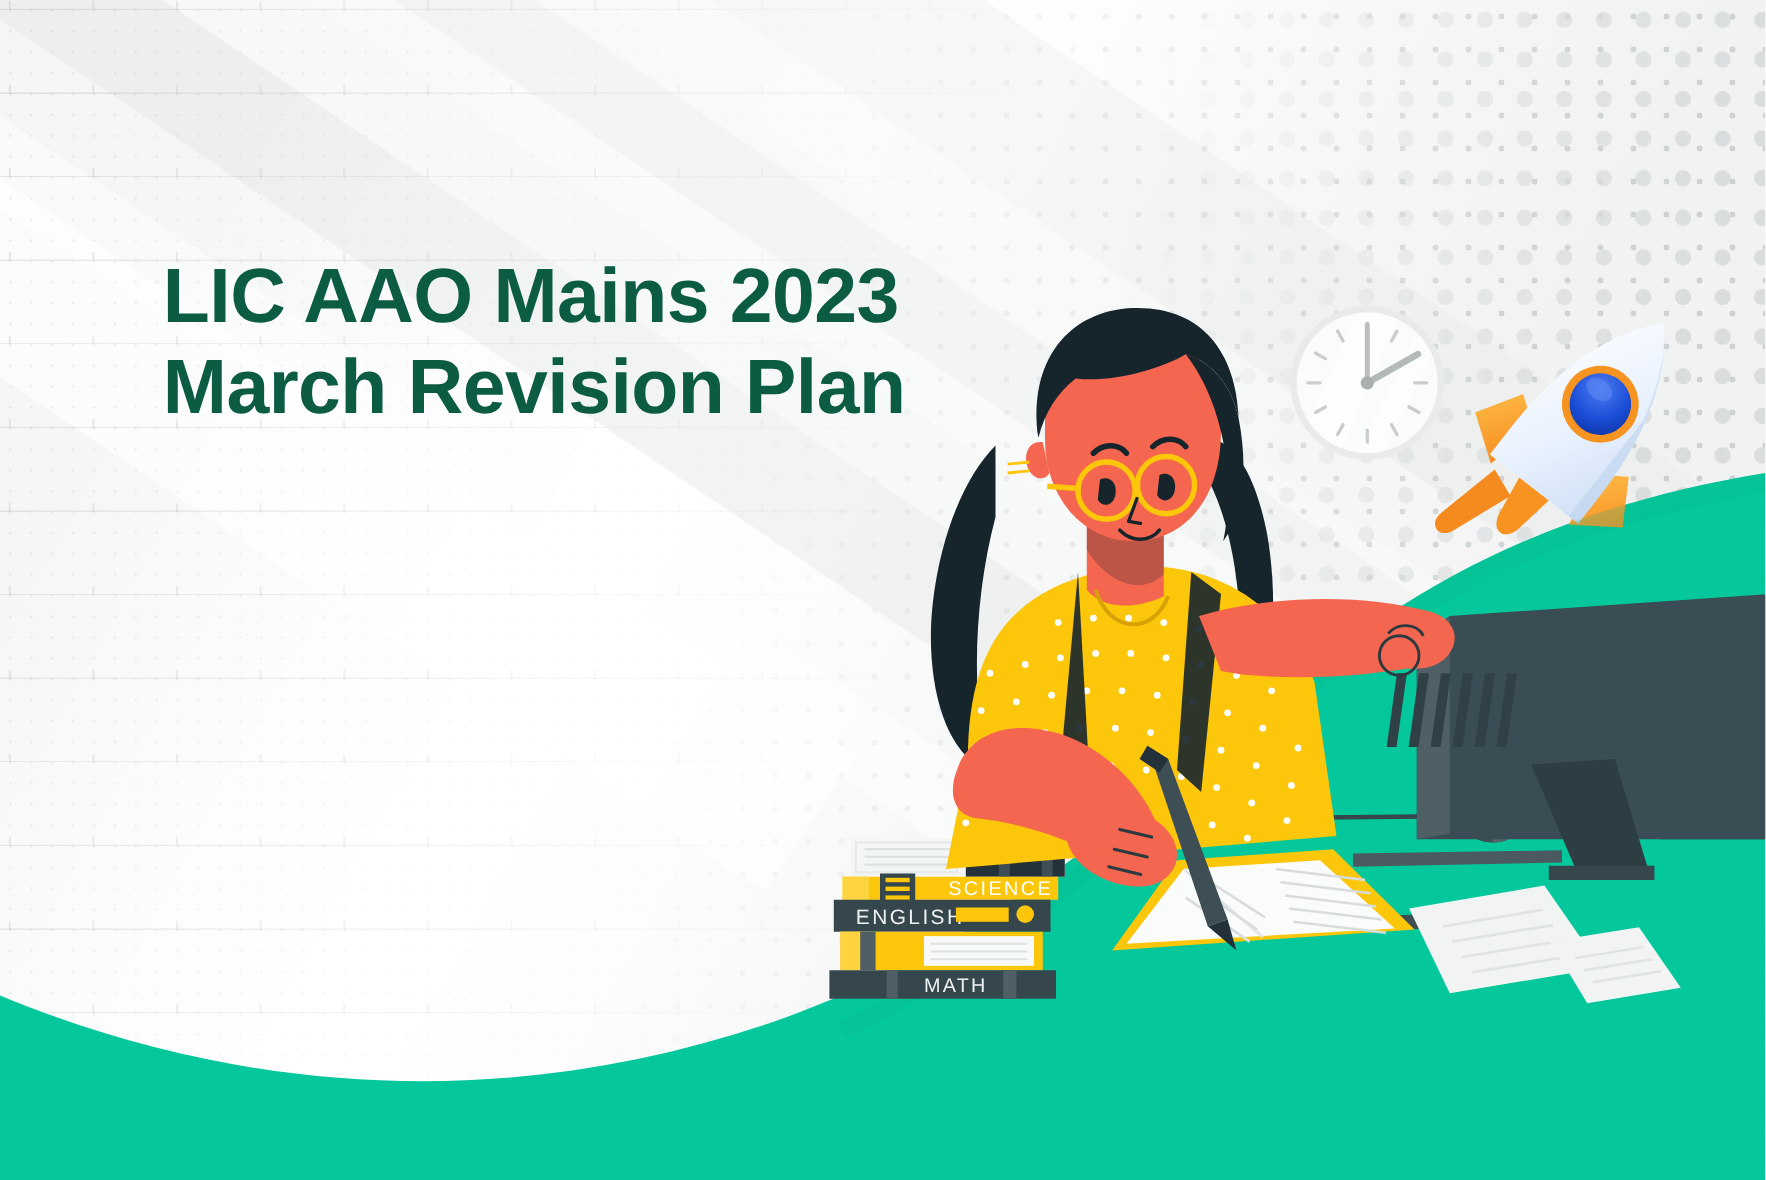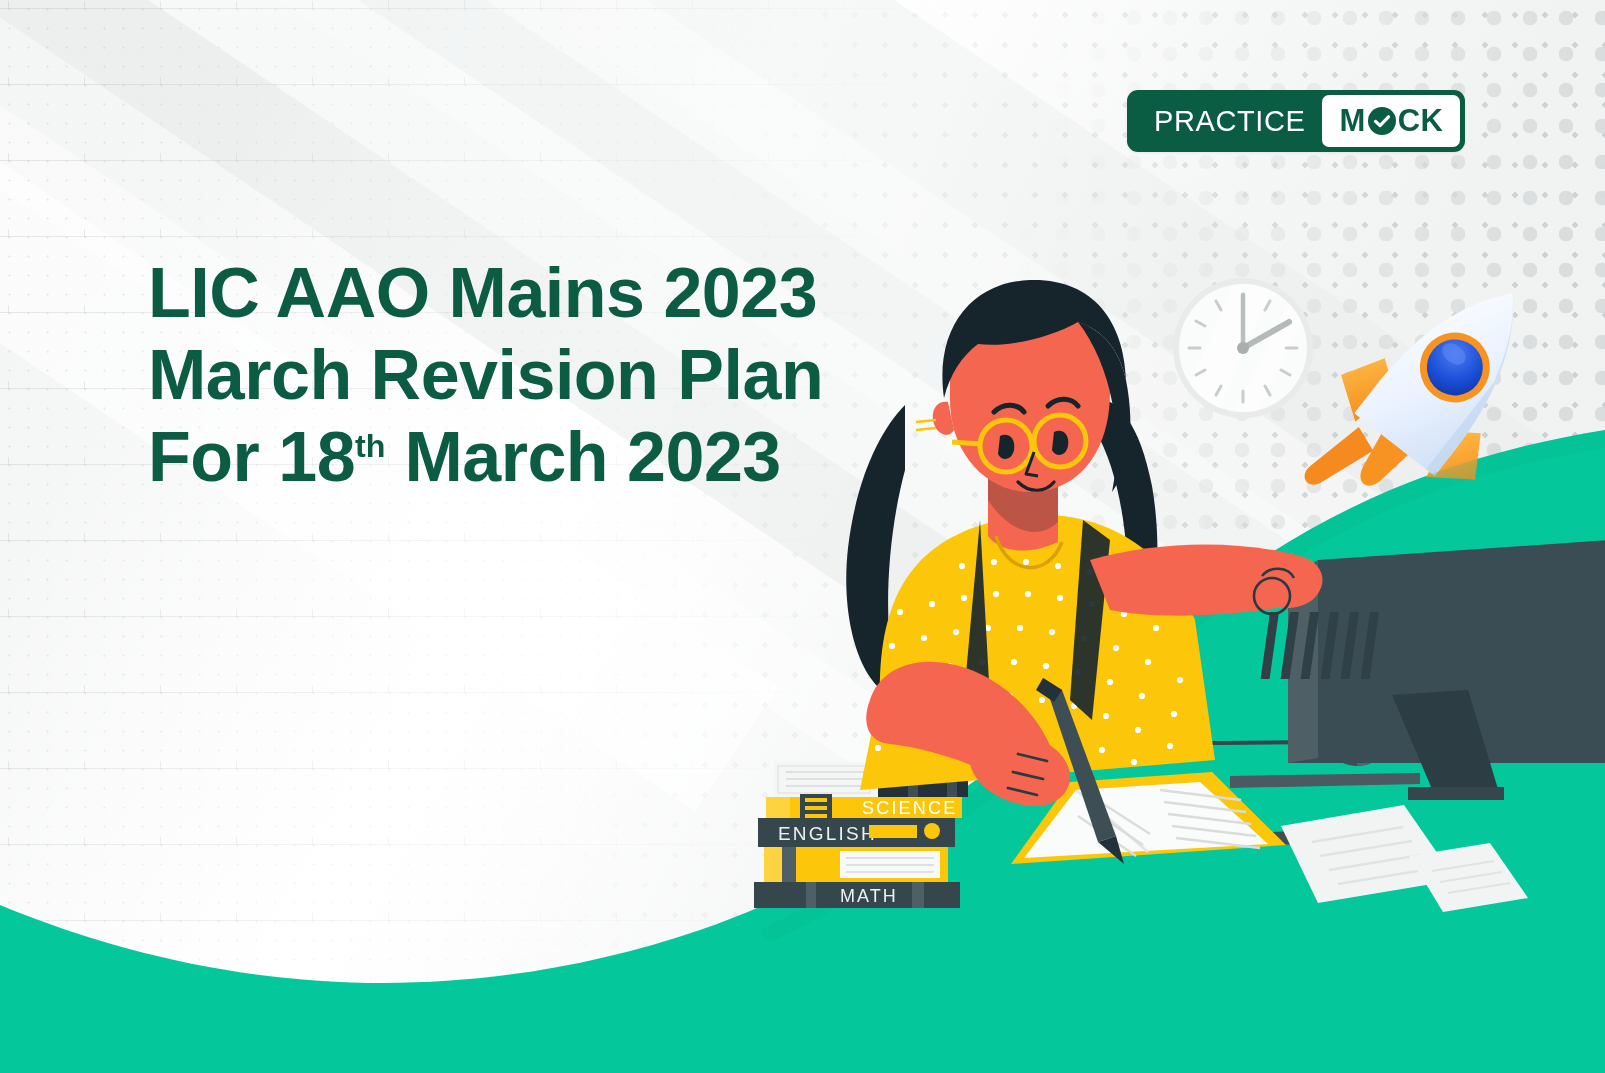--- a/index.html
+++ b/index.html
@@ -72,21 +72,20 @@
 
   
   #headline{
     position:absolute;left:148px;top:228px;
     width:760px;
     color:#0b5c43;
     font-weight:700;
     font-size:70px;
     line-height:82px;
     letter-spacing:-0.5px;
-    margin-top:24px;
   }
   #headline .line{white-space:nowrap;display:block;}
   #headline sup{font-size:.46em;vertical-align:super;line-height:0;letter-spacing:0;}
 
   
   #logo{
     position:absolute;left:1127px;top:90px;
     height:62px;
     display:flex;align-items:stretch;
     background:#0a5c43;
@@ -429,32 +428,16 @@
         <path d="M1043,678 L1062,690 L1116,836 L1098,842 Z" fill="#3d4e55"></path>
         <path d="M1098,842 L1116,836 L1124,864 Z" fill="#22313a"></path>
         <path d="M1043,678 L1062,690 L1054,702 L1036,690 Z" fill="#22313a"></path>
       </g>
     </g>
   </svg>
 
   <div id="headline">
     <span class="line">LIC AAO Mains 2023</span>
     <span class="line">March Revision Plan</span>
-    <span class="line">
-      <span>For 18</span><sup>th</sup><span> March 2023</span>
-    </span>
   </div>
 
-  <div id="logo">
-    <span class="practice">PRACTICE</span>
-    <span class="mock">
-      <span>M</span>
-      <span class="m-o">
-        <svg width="30" height="30" viewBox="0 0 30 30" aria-hidden="true">
-          <circle cx="15" cy="15" r="14" fill="#0a5c43"></circle>
-          <path d="M8.5,15.4 L13,19.6 L21.5,10.8" fill="none" stroke="#ffffff" stroke-width="3.2" stroke-linecap="round" stroke-linejoin="round"></path>
-        </svg>
-      </span>
-      <span>CK</span>
-    </span>
-  </div>
 
 </div>
 
 </body></html>

